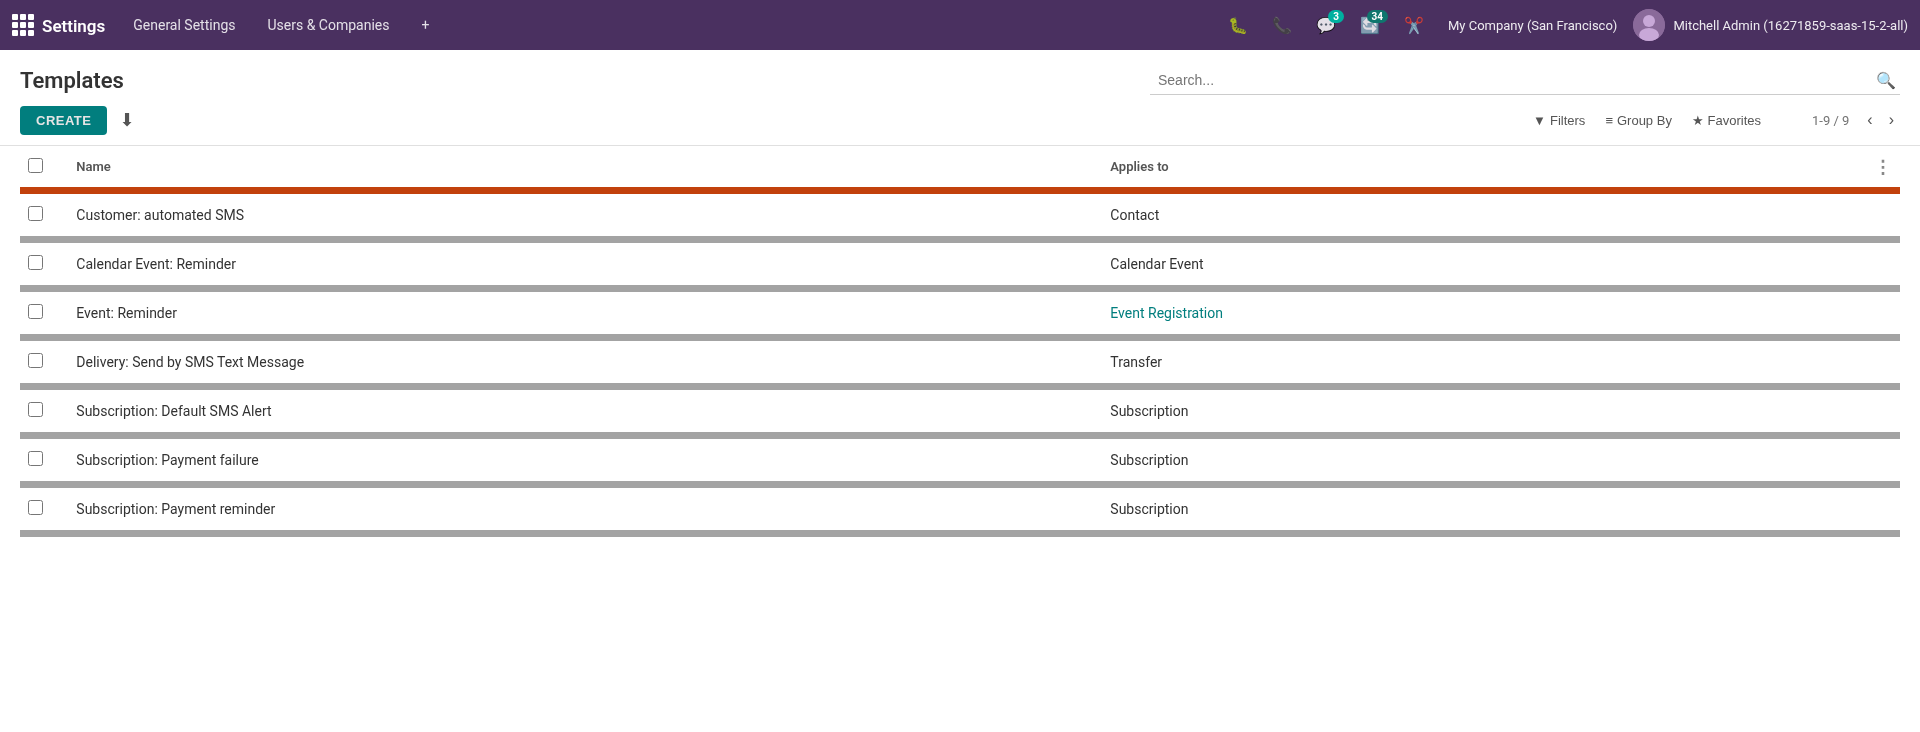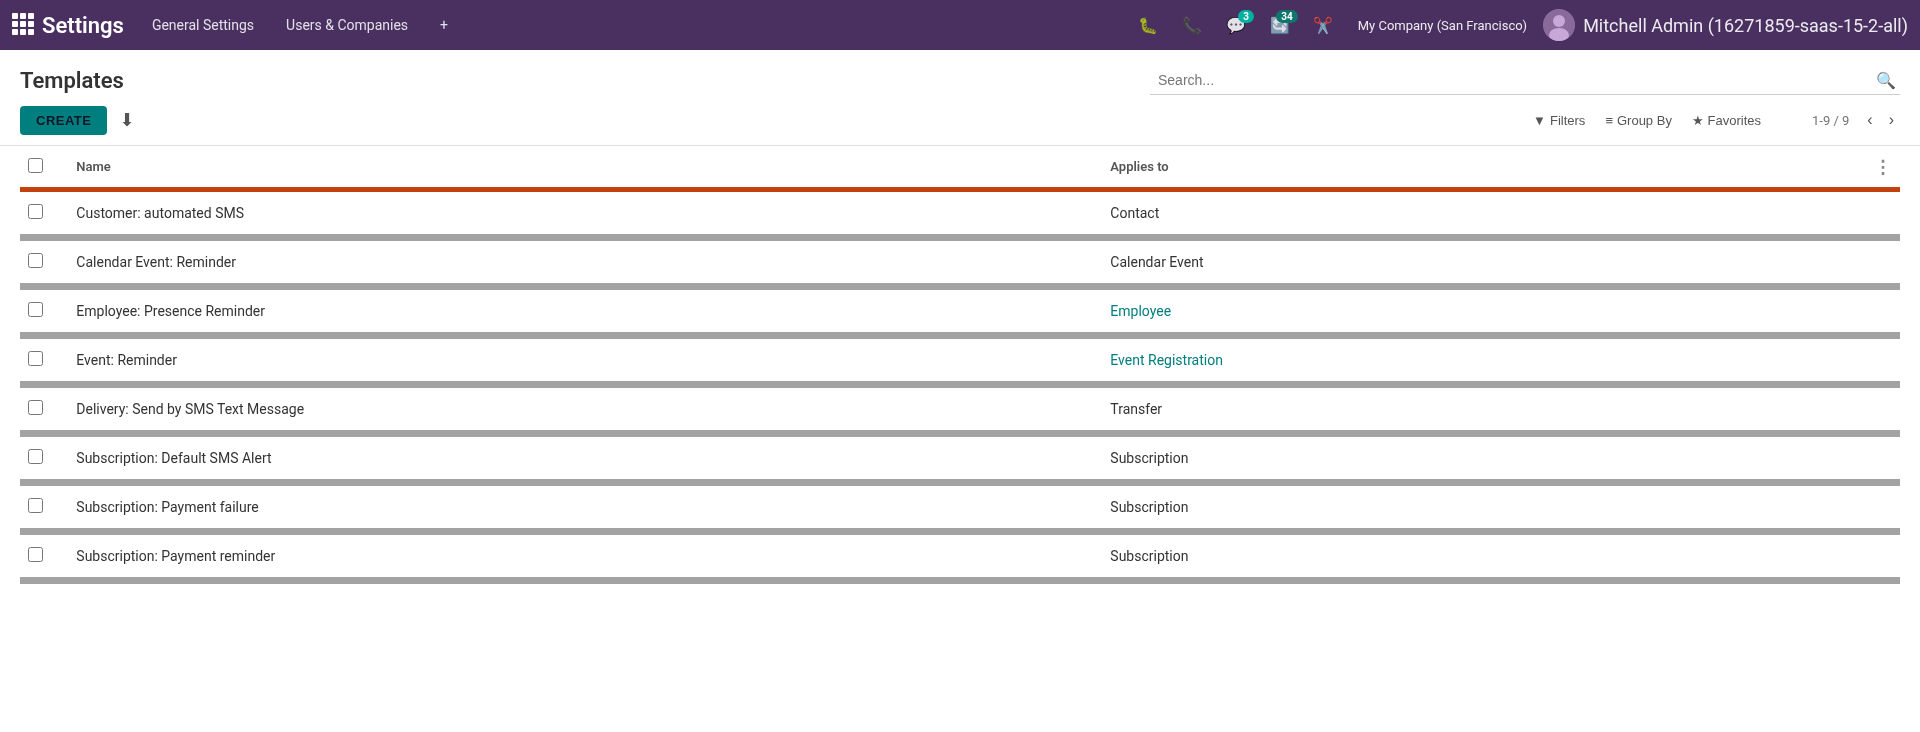--- a/index.html
+++ b/index.html
@@ -10,23 +10,23 @@
       background: #4a3060;
       color: #fff;
       display: flex;
       align-items: center;
       height: 50px;
       padding: 0 12px;
       gap: 8px;
     }
     .navbar-brand {
       display: flex;
-      align-items: flex-start;
+      align-items: flex-end;
       gap: 8px;
-      font-size: 22px;
+      font-size: 17px;
       font-weight: 600;
       color: #fff;
       margin-right: 8px;
     }
     .grid-icon {
       display: grid;
       grid-template-columns: repeat(3,6px);
       gap: 2px;
     }
     .grid-dot {
@@ -79,21 +79,21 @@
       display: flex;
       align-items: center;
       justify-content: center;
       color: #fff;
       font-size: 14px;
       font-weight: 600;
       overflow: hidden;
     }
     .user-info {
       color: rgba(255,255,255,0.9);
-      font-size: 18px;
+      font-size: 13px;
     }
 
     
     .main {
       background: #fff;
       min-height: calc(100vh - 50px);
     }
 
     
     .page-header {
@@ -136,21 +136,21 @@
     
     .toolbar {
       display: flex;
       align-items: center;
       padding: 10px 20px;
       gap: 4px;
       border-bottom: 1px solid #e0e0e0;
     }
     .btn-create {
       background: #017e7e;
-      color: #0f172a;
+      color: #e5e5e5;
       border: none;
       padding: 7px 16px;
       border-radius: 4px;
       font-size: 13px;
       font-weight: 700;
       cursor: pointer;
       letter-spacing: 0.5px;
     }
     .btn-icon {
       background: none;
@@ -194,21 +194,21 @@
 
     
     .table-container {
       padding: 0 20px;
     }
     table {
       width: 100%;
       border-collapse: collapse;
     }
     thead tr {
-      border-bottom: 5px solid #c2410c;
+      border-bottom: 7px solid #c2410c;
     }
     thead th {
       padding: 10px 8px;
       text-align: left;
       font-weight: 600;
       color: #555;
       font-size: 13px;
       user-select: none;
     }
     tbody tr {
@@ -349,26 +349,20 @@
             <td class="col-menu"></td>
           </tr>
           <tr>
             <td class="col-checkbox"><input type="checkbox" style=""></td>
             <td class="col-name">Calendar Event: Reminder</td>
             <td class="col-applies applies-plain">Calendar Event</td>
             <td class="col-menu"></td>
           </tr>
           <tr>
             <td class="col-checkbox"><input type="checkbox" style=""></td>
-            <td class="col-name">Employee: Presence Reminder</td>
-            <td class="col-applies applies-link">Employee</td>
-            <td class="col-menu"></td>
-          </tr>
-          <tr>
-            <td class="col-checkbox"><input type="checkbox" style=""></td>
             <td class="col-name">Event: Reminder</td>
             <td class="col-applies applies-link">Event Registration</td>
             <td class="col-menu"></td>
           </tr>
           <tr>
             <td class="col-checkbox"><input type="checkbox" style=""></td>
             <td class="col-name">Delivery: Send by SMS Text Message</td>
             <td class="col-applies applies-plain">Transfer</td>
             <td class="col-menu"></td>
           </tr>

